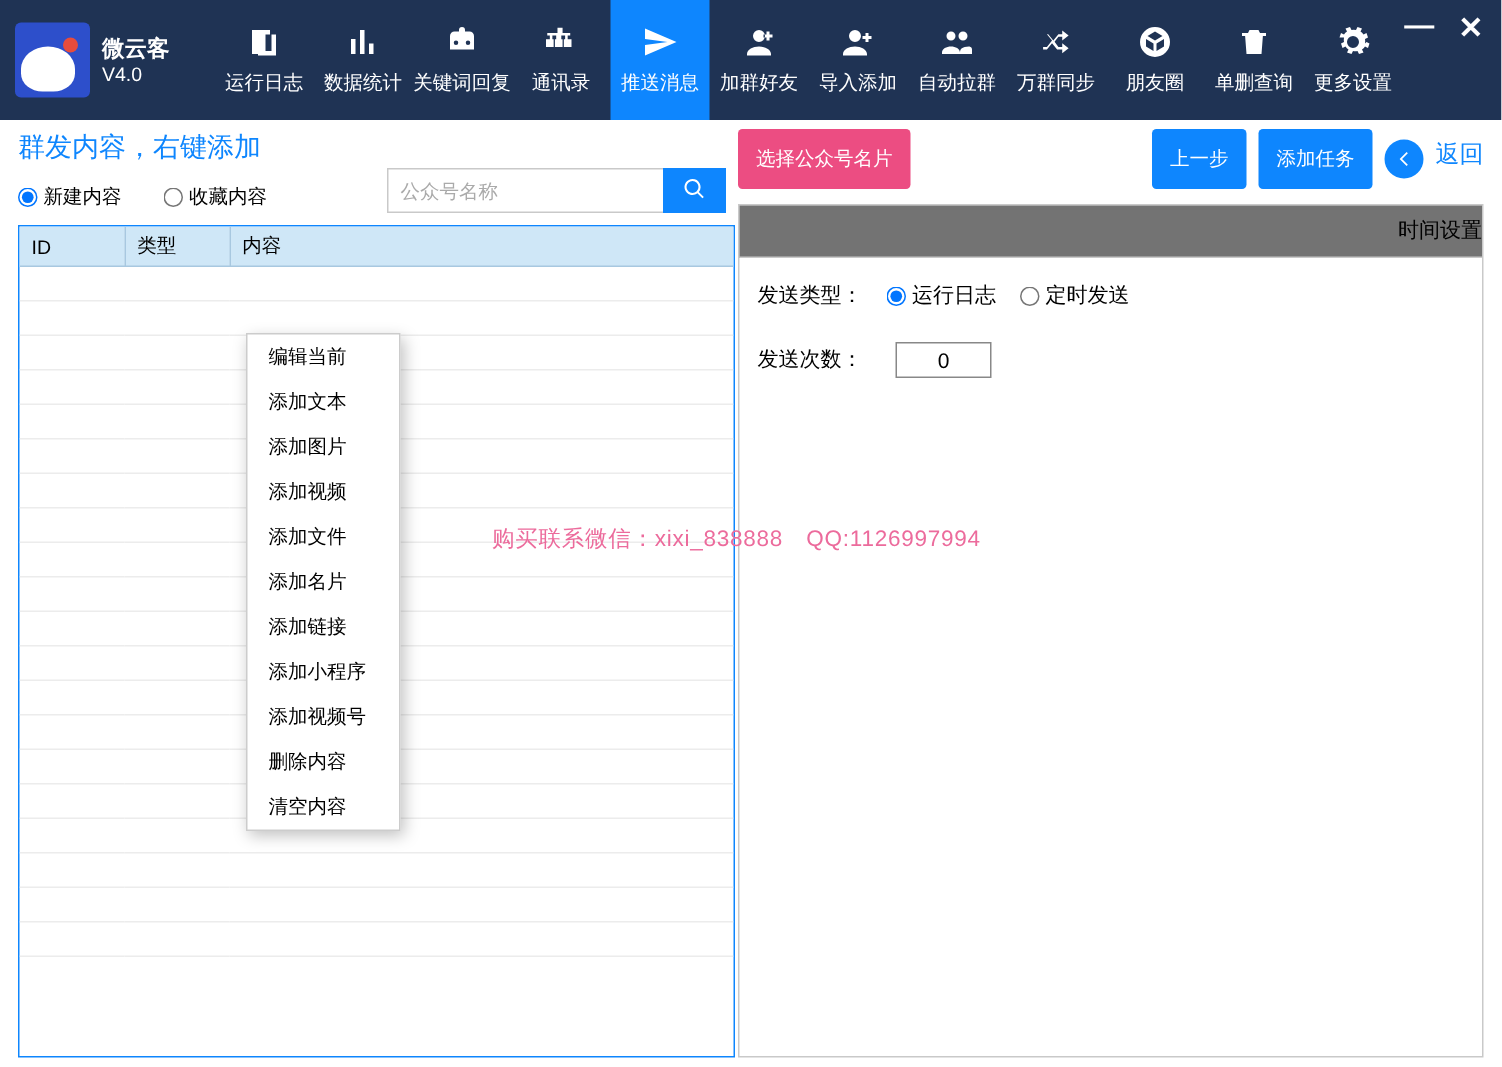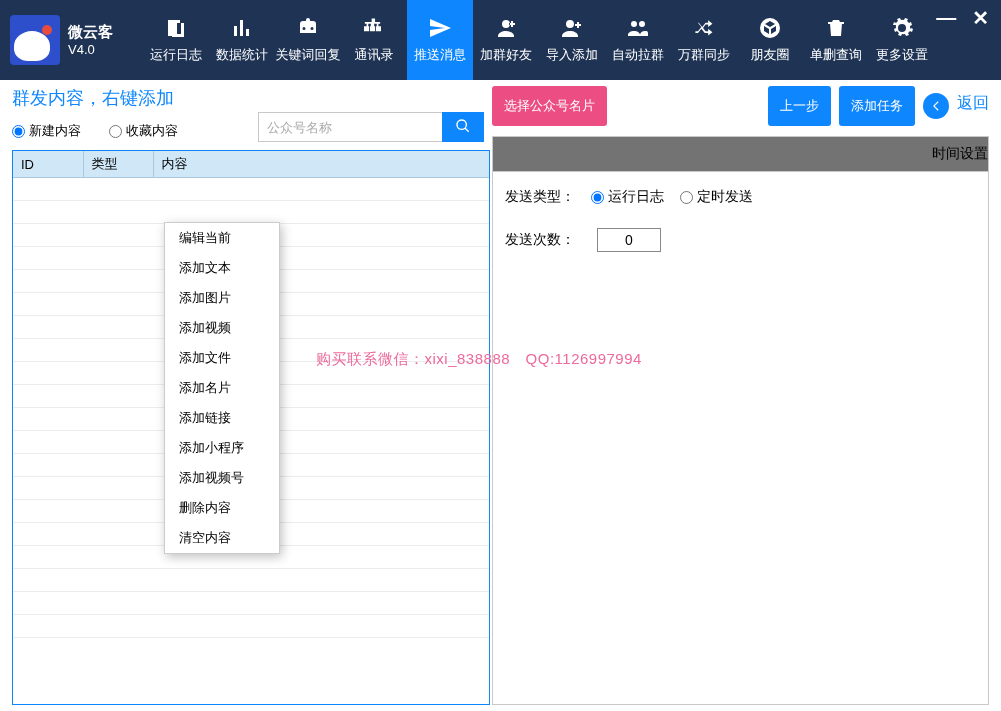--- a/index.html
+++ b/index.html
@@ -219,33 +219,33 @@
       width: 64px;
       height: 24px;
       border: 1px solid #888;
       text-align: center;
       font-size: 14px;
       margin-left: 6px;
     }
     .watermark {
       position: absolute;
       top: 350px;
-      left: 316px;
+      left: 328px;
       color: #ec6b9c;
       font-size: 15px;
       pointer-events: none;
       z-index: 5;
       font-weight: 500;
       letter-spacing: 0.5px;
     }
     .context-menu {
       position: absolute;
       top: 222px;
       left: 164px;
-      width: 116px;
+      width: 103px;
       background: #fff;
       border: 1px solid #ccc;
       box-shadow: 2px 3px 10px rgba(0,0,0,0.25);
       z-index: 10;
     }
     .menu-item {
       padding: 6px 14px;
       font-size: 13px;
       cursor: pointer;
     }

